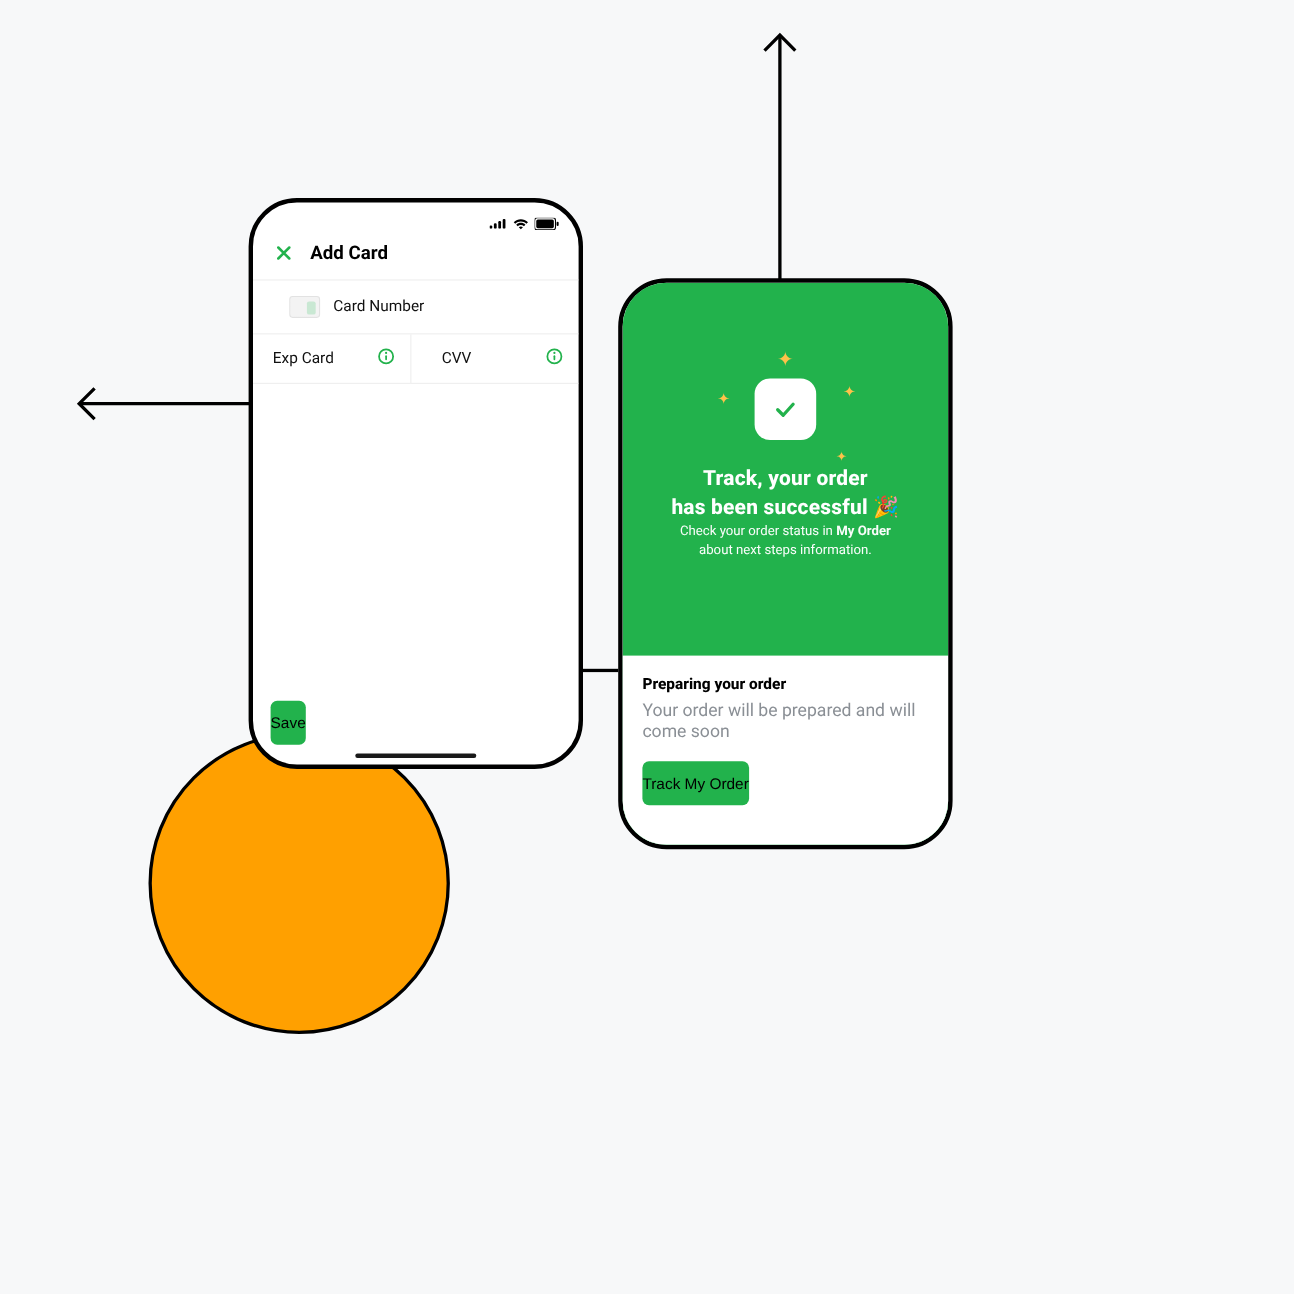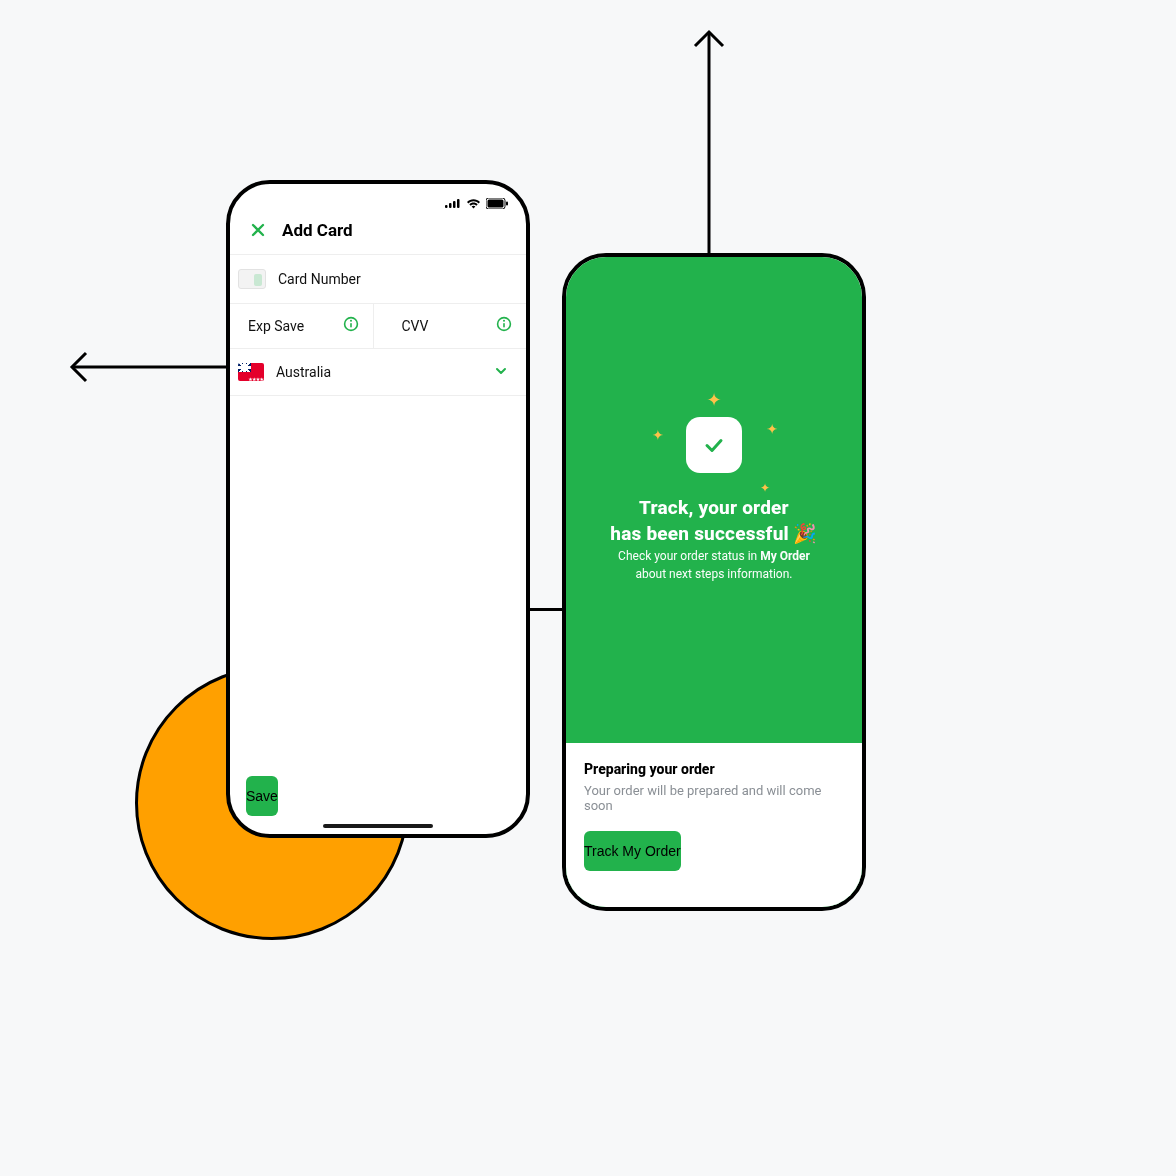--- a/index.html
+++ b/index.html
@@ -26,21 +26,21 @@
   }
 
   
   .arrow { position: absolute; }
   .arrow svg { display:block; }
 
   
   .phone {
     position: absolute;
     width: 304px;
-    height: 658px;
+    height: 519px;
     border: 4px solid #000;
     border-radius: 44px;
     background: #fff;
     overflow: hidden;
   }
   .phone.left { left: 226px; top: 180px; }
   .phone.right { left: 562px; top: 253px; }
 
   
   .status-bar {
@@ -64,21 +64,21 @@
   .ac-close {
     width: 20px; height: 20px;
     display:flex; align-items:center; justify-content:center;
     color:#22b24c;
   }
   .ac-title { font-size: 17px; font-weight: 700; }
 
   .field-row {
     display:flex;
     align-items:center;
-    padding: 14px 8px;
+    padding: 14px 33px;
     border-bottom: 1px solid #eee;
     gap: 12px;
     position: relative;
   }
   .field-two { display:flex; }
   .field-two .half { flex:1; display:flex; align-items:center; padding:14px 12px 14px 18px; border-bottom:1px solid #eee; position:relative; }
   .field-two .half + .half { border-left:1px solid #eee; padding-left:28px; }
   .field-label { font-size: 14px; color:#111; }
   .info-ic { position:absolute; right:14px; color:#22b24c; }
 
@@ -159,21 +159,21 @@
 
   .succ-title { font-size:19px; font-weight:800; line-height:1.35; letter-spacing:.2px; }
   .succ-sub { font-size:12px; line-height:1.5; opacity:.98; }
   .succ-sub b { font-weight:700; }
 
   .success-bot {
     background:#fff;
     padding: 18px 18px 36px;
   }
   .prep-title { font-size:14px; font-weight:800; }
-  .prep-sub { font-size:13px; color:#8a8f95; margin-top:6px; margin-bottom:18px; }
+  .prep-sub { font-size:16px; color:#8a8f95; margin-top:6px; margin-bottom:18px; }
 
   
   .connector-h {
     position:absolute;
     left:530px;
     top:608px;
     width:32px;
     height:0;
     border-top:3px solid #000;
   }
@@ -227,50 +227,41 @@
     <div class="ac-title">Add Card</div>
   </div>
 
   <div class="field-row">
     <div class="card-ic"></div>
     <span class="field-label">Card Number</span>
   </div>
 
   <div class="field-two">
     <div class="half">
-      <span class="field-label">Exp Save</span>
+      <span class="field-label">Exp Card</span>
       <span class="info-ic">
         <svg width="16" height="16" viewBox="0 0 16 16">
             <circle cx="8" cy="8" r="6.4" fill="none" stroke="currentColor" stroke-width="1.6"></circle>
             <rect x="7.2" y="7" width="1.6" height="4.5" rx=".8" fill="currentColor"></rect>
             <circle cx="8" cy="4.8" r="1" fill="currentColor"></circle>
           </svg>
       </span>
     </div>
     <div class="half">
       <span class="field-label">CVV</span>
       <span class="info-ic">
         <svg width="16" height="16" viewBox="0 0 16 16">
             <circle cx="8" cy="8" r="6.4" fill="none" stroke="currentColor" stroke-width="1.6"></circle>
             <rect x="7.2" y="7" width="1.6" height="4.5" rx=".8" fill="currentColor"></rect>
             <circle cx="8" cy="4.8" r="1" fill="currentColor"></circle>
           </svg>
       </span>
     </div>
   </div>
 
-  <div class="field-row">
-    <div class="flag"></div>
-    <span class="field-label">Australia</span>
-    <span class="chev">
-      <svg width="14" height="14" viewBox="0 0 14 14">
-          <polyline points="3,5 7,9 11,5" fill="none" stroke="currentColor" stroke-width="2" stroke-linecap="round" stroke-linejoin="round"></polyline>
-        </svg>
-    </span>
-  </div>
 
   <div class="footer">
     <button class="btn">Save</button>
   </div>
 
   <div class="home-ind"></div>
 </div>
 
 <div class="phone right">
   <div class="body">

